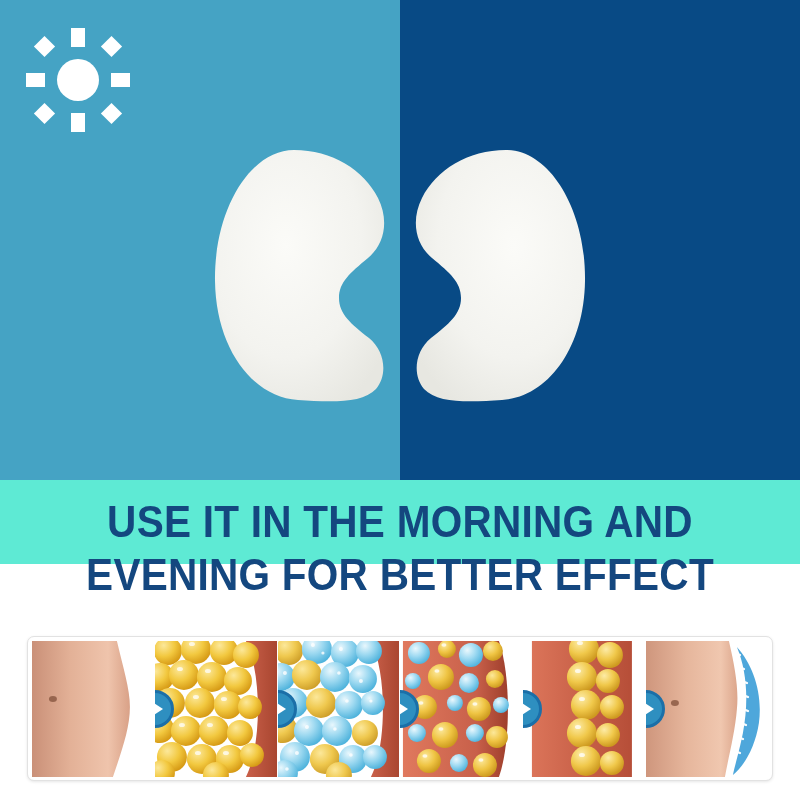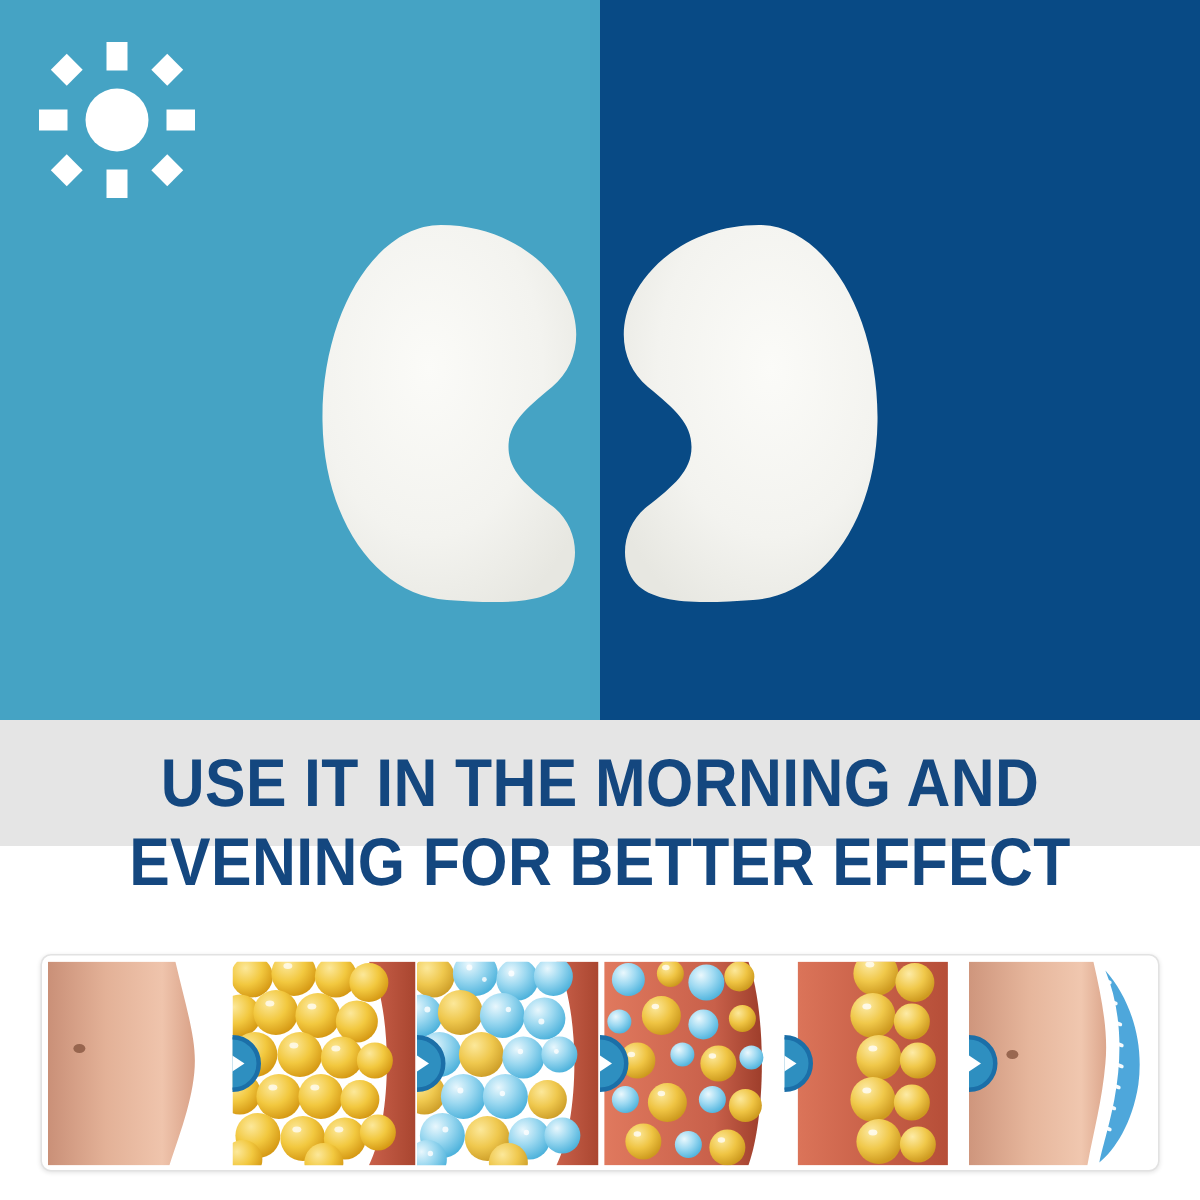--- a/index.html
+++ b/index.html
@@ -6,21 +6,21 @@
   * { margin:0; padding:0; box-sizing:border-box; }
   html, body {
     width:800px; height:800px;
     font-family:"Liberation Sans", sans-serif;
     background:#ffffff;
     overflow:hidden;
   }
   #stage {
     position:relative;
     width:800px; height:564px;
-    background:#e5e5e5;
+    background:#5eead4;
   }
 
   
   .hero {
     position:absolute; left:0; top:0;
     width:800px; height:480px;
     overflow:hidden;
   }
   .hero-half {
     position:absolute; top:0; height:480px;

